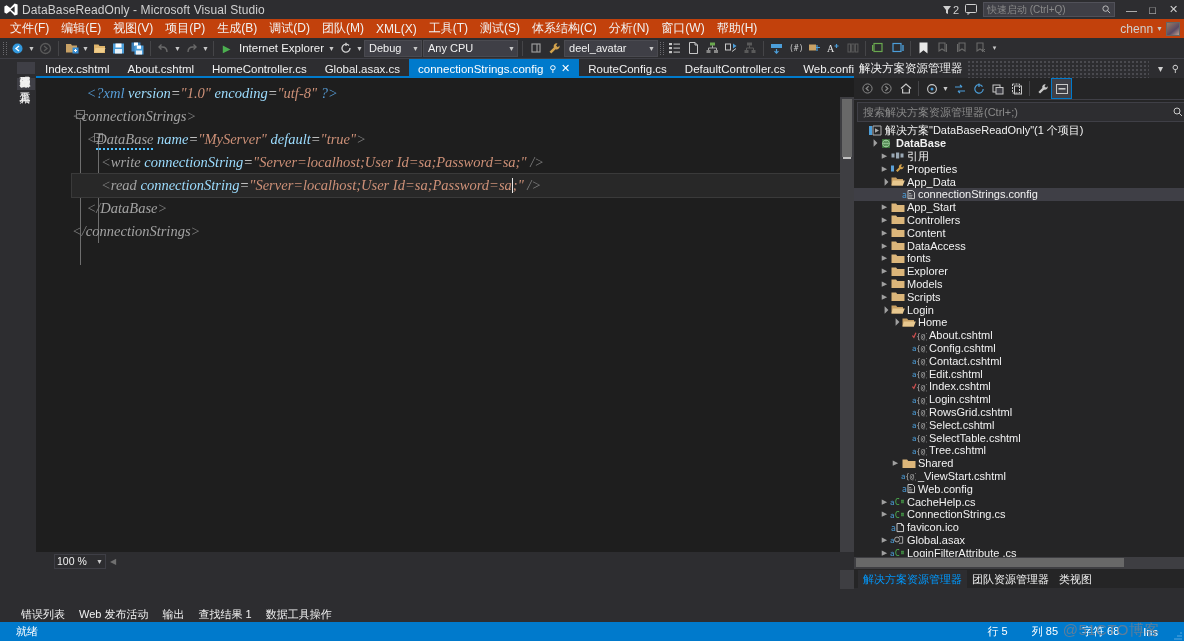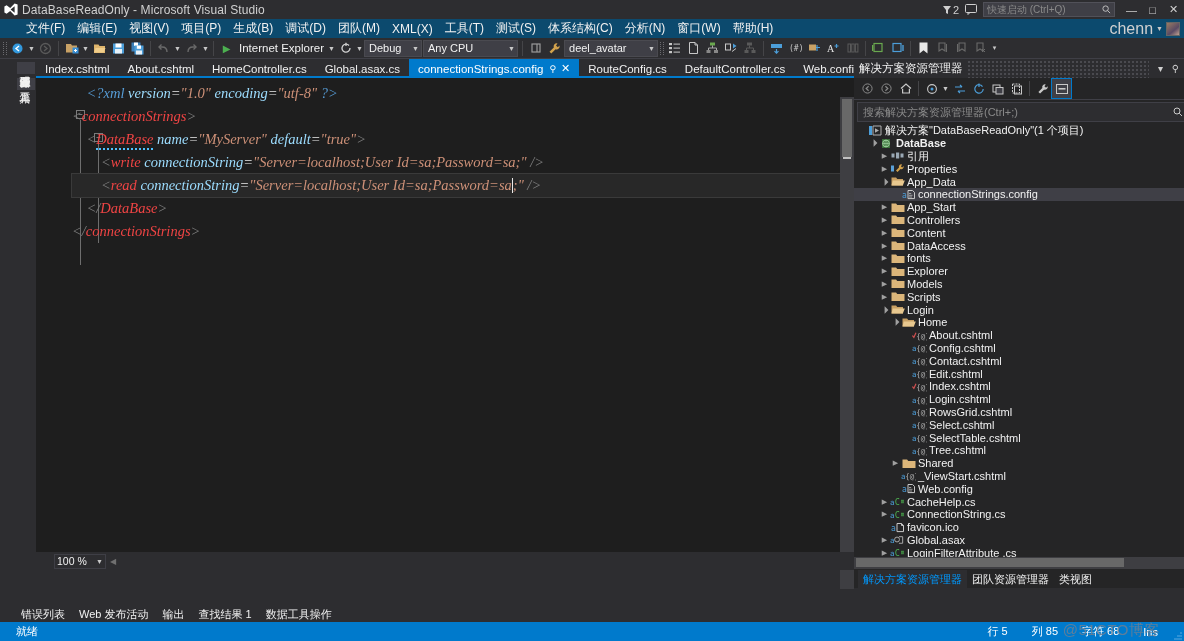--- a/index.html
+++ b/index.html
@@ -25,24 +25,24 @@
   .quicklaunch {
     width: 132px; height: 15px; background: #3f3f46; border: 1px solid #515159;
     display: flex; align-items: center; padding: 0 3px; color: #8a8a8a; font-size: 10px;
     position: relative;
   }
   .quicklaunch .ql-text { flex: 1; }
   .wbtns { display: flex; align-items: center; }
   .wbtn { width: 21px; height: 19px; display: flex; align-items: center; justify-content: center; color: #d0d0d0; font-size: 11px; }
 
   
-  .menubar { height: 19px; background: #0c4a6e; display: flex; align-items: center; padding-left: 20px; position: relative; }
+  .menubar { height: 19px; background: #c2410c; display: flex; align-items: center; padding-left: 4px; position: relative; }
   .menu-item { padding: 2px 6px; font-size: 12px; color: #f1f1f1; white-space: nowrap; }
   .user-area { position: absolute; right: 4px; top: 0; height: 19px; display: flex; align-items: center; gap: 3px; }
-  .user-name { font-size: 16px; color: #d0d0d0; }
+  .user-name { font-size: 12px; color: #d0d0d0; }
   .avatar { width: 14px; height: 14px; background: linear-gradient(140deg,#9a7b63 0%, #5a4a64 60%, #c0a090 100%); border: 1px solid #666; }
 
   
   .toolbar { height: 21px; background: #2d2d30; display: flex; align-items: center; padding-left: 2px; gap: 0px; border-bottom: 1px solid #3f3f46; }
   .tb-btn { width: 19px; height: 19px; display: flex; align-items: center; justify-content: center; }
   .tb-arrow { width: 9px; height: 19px; display: flex; align-items: center; justify-content: center; color: #c8c8c8; font-size: 7px; }
   .tb-sep { width: 1px; height: 15px; background: #454548; margin: 0 3px; }
   .tb-grip { width: 6px; height: 15px; display:flex; align-items:center; justify-content:center; }
   .tb-grip::before { content:''; width:2px; height:13px; border-left:1px dotted #6a6a6e; border-right:1px dotted #6a6a6e;}
   .tb-label { font-size: 11.5px; color: #f1f1f1; padding: 0 3px; white-space: nowrap; }
@@ -84,21 +84,21 @@
   .gutter { position: absolute; left: 0; top: 0; width: 36px; height: 100%; background: #1e1e1e; }
   .codearea { position: absolute; left: 36px; top: 4px; right: 14px; top: 4px; }
   .cl { height: 23px; line-height: 23px; font-size: 14.5px; white-space: pre; font-style: italic; }
   .cl.current { background: #282828; outline: 1px solid #3a3a3a; }
   .fold {
     position: absolute; left: 40px; width: 9px; height: 9px; border: 1px solid #7b7b7b; color: #b4b4b4;
     font-size: 8px; line-height: 7px; text-align: center; font-family: "Liberation Sans", sans-serif; font-style: normal;
   }
   .foldline { position: absolute; left: 44px; width: 1px; background: #6e6e6e; }
   .tk-punct { color: #808080; }
-  .tk-tag { color: #ef4444; }
+  .tk-tag { color: #a3a3a3; }
   .tk-attr { color: #9cdcfe; }
   .tk-val { color: #ce9178; }
   .tk-eq { color: #e8e8e8; }
   .tk-decl { color: #569cd6; }
   .squiggle { border-bottom: 2px dotted #4fc1ff; padding-bottom: 1px; }
   .caret { display:inline-block; width:1px; height:15px; background:#e8e8e8; vertical-align:-3px; }
 
   .ed-vscroll { position: absolute; right: 0; top: 19px; width: 14px; height: 492px; background: #3e3e42; }
   .ed-vscroll .thumb { position: absolute; top: 2px; left: 2px; width: 10px; height: 58px; background: #686868; }
   .ed-vscroll .mark { position: absolute; left: 3px; width: 8px; height: 2px; background: #c0c0c0; }

